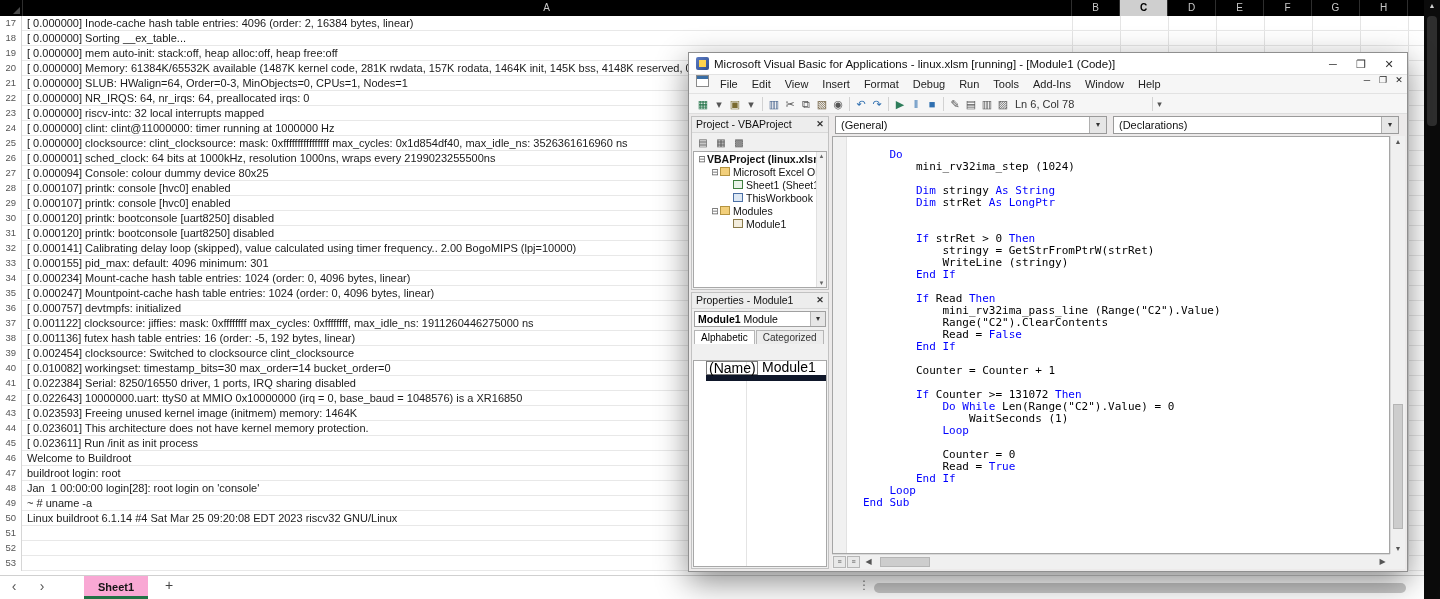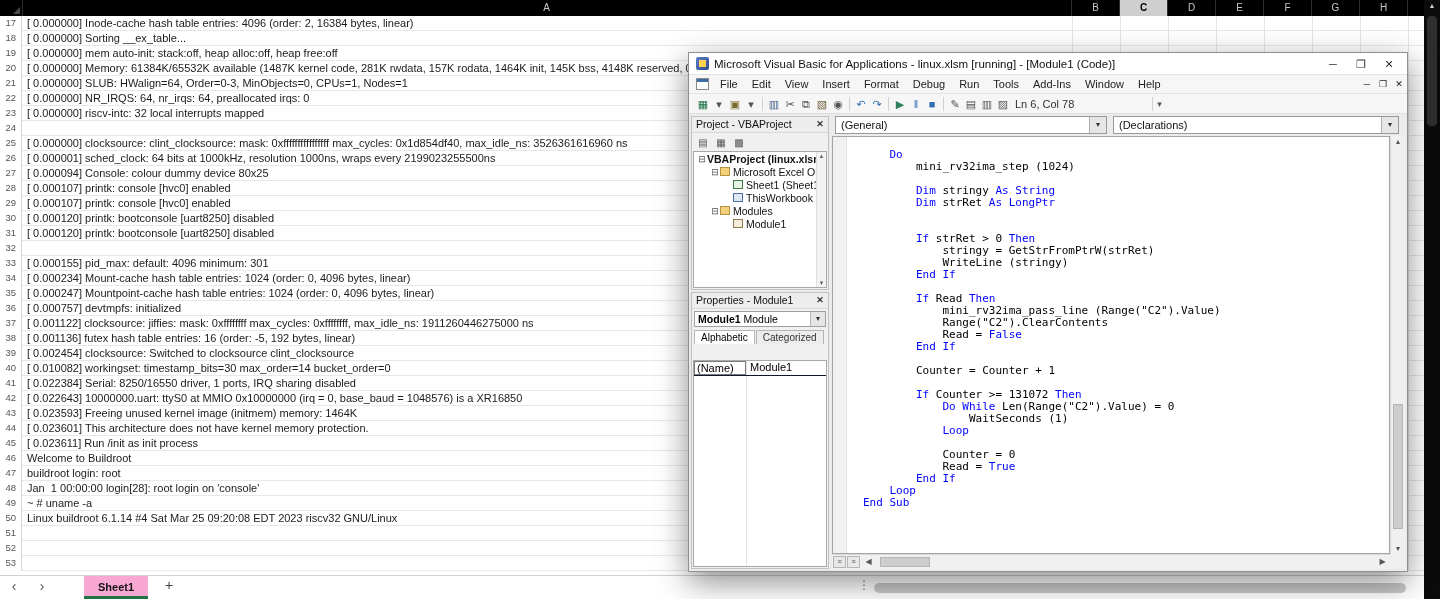--- a/index.html
+++ b/index.html
@@ -42,21 +42,21 @@
   .vba{position:absolute;left:688px;top:52px;width:720px;height:520px;background:#f0f0f0;
        border:1px solid #8f8f8f;box-sizing:border-box;box-shadow:0 10px 30px rgba(0,0,0,.45);}
   .vba-title{position:absolute;left:0;top:0;right:0;height:22px;background:#fff;border-bottom:1px solid #e3e3e3;
              display:flex;align-items:center;padding:0 4px;box-sizing:border-box;}
   .vb-icon{width:13px;height:13px;border-radius:2px;margin:0 5px 0 3px;
            background:linear-gradient(135deg,#5c7cc4,#2f4d8f);position:relative;flex:0 0 auto;}
   .vb-icon:after{content:"";position:absolute;left:3px;top:3px;right:3px;bottom:3px;background:#ffd34d;}
   .vba-title .ttl{flex:1;font-size:11.5px;color:#111;white-space:nowrap;overflow:hidden;}
   .win-btn{width:28px;text-align:center;font-size:11px;color:#333;flex:0 0 auto;line-height:20px;}
   .vba-menu{position:absolute;left:0;top:22px;right:0;height:19px;background:#f6f6f6;border-bottom:1px solid #e2e2e2;
-            display:flex;align-items:center;font-size:11px;color:#222;padding-left:3px;box-sizing:border-box;}
+            display:flex;align-items:flex-start;font-size:11px;color:#222;padding-left:3px;box-sizing:border-box;}
   .child-icon{width:11px;height:10px;background:#fff;border:1px solid #8a8a8a;margin:0 4px;position:relative;flex:0 0 auto;}
   .child-icon:after{content:"";position:absolute;left:0;top:0;right:0;height:3px;background:#3a6ea5;}
   .menu-item{padding:0 7px;height:100%;line-height:18px;}
   .menu-spacer{flex:1;}
   .mdi-btn{width:16px;text-align:center;font-size:9px;color:#222;}
   .vba-toolbar{position:absolute;left:0;top:41px;right:0;height:20px;background:#f6f6f6;border-bottom:1px solid #dedede;
                display:flex;align-items:center;padding-left:6px;box-sizing:border-box;}
   .tb-icon{width:16px;height:16px;text-align:center;font-size:11px;line-height:16px;flex:0 0 auto;}
   .tb-sep{width:1px;height:14px;background:#d2d2d2;margin:0 3px;flex:0 0 auto;}
   .tb-status{margin-left:4px;font-size:11px;color:#333;white-space:nowrap;}
@@ -90,21 +90,21 @@
 
   .props-combo{margin:2px;height:16px;background:#fff;border:1px solid #a0a0a0;font-size:10.5px;line-height:14px;
                padding-left:3px;position:relative;box-sizing:border-box;}
   .props-combo .arrow{position:absolute;right:0;top:0;width:14px;height:14px;background:#e6e6e6;border-left:1px solid #b5b5b5;
                       text-align:center;font-size:8px;line-height:14px;color:#333;}
   .props-tabs{height:15px;display:flex;align-items:flex-end;padding-left:2px;font-size:10px;}
   .ptab{padding:1px 6px;border:1px solid #b5b5b5;border-bottom:none;background:#ececec;color:#333;margin-right:1px;}
   .ptab.active{background:#fff;color:#000;}
   .props-grid{position:absolute;left:1px;right:1px;top:67px;bottom:1px;background:#fff;border:1px solid #a8a8a8;box-sizing:border-box;}
   .pg-divider{position:absolute;left:52px;top:0;bottom:0;width:1px;background:#e4e4e4;}
-  .pg-row{position:relative;height:14px;border-bottom:1px solid #0f172a;font-size:11px;line-height:13px;}
+  .pg-row{position:relative;height:14px;border-bottom:6px solid #0f172a;font-size:14px;line-height:13px;margin-left:12px;}
   .pg-key{position:absolute;left:0;top:0;width:52px;height:14px;box-sizing:border-box;border:1px solid #7a7a7a;padding-left:2px;}
   .pg-val{position:absolute;left:56px;top:0;}
 
   
   .code-region{position:absolute;left:143px;top:2px;right:2px;bottom:2px;}
   .combo{position:absolute;top:0;height:18px;background:#fff;border:1px solid #9a9a9a;box-sizing:border-box;
          font-size:11px;line-height:16px;padding-left:5px;color:#111;}
   .combo .arrow{position:absolute;right:0;top:0;width:16px;height:16px;background:#e6e6e6;border-left:1px solid #b0b0b0;
                 text-align:center;font-size:8px;line-height:16px;color:#333;}
   .combo-left{left:3px;width:272px;}
@@ -177,20 +177,21 @@
       <div class="xrow" style="top: 75px;">
         <div class="rn">22</div>
         <div class="rtxt">[ 0.000000] NR_IRQS: 64, nr_irqs: 64, preallocated irqs: 0</div>
       </div>
       <div class="xrow" style="top: 90px;">
         <div class="rn">23</div>
         <div class="rtxt">[ 0.000000] riscv-intc: 32 local interrupts mapped</div>
       </div>
       <div class="xrow" style="top: 105px;">
         <div class="rn">24</div>
+        <div class="rtxt">[ 0.000000] clint: clint@11000000: timer running at 1000000 Hz</div>
       </div>
       <div class="xrow" style="top: 120px;">
         <div class="rn">25</div>
         <div class="rtxt">[ 0.000000] clocksource: clint_clocksource: mask: 0xffffffffffffffff max_cycles: 0x1d854df40, max_idle_ns: 3526361616960 ns</div>
       </div>
       <div class="xrow" style="top: 135px;">
         <div class="rn">26</div>
         <div class="rtxt">[ 0.000001] sched_clock: 64 bits at 1000kHz, resolution 1000ns, wraps every 2199023255500ns</div>
       </div>
       <div class="xrow" style="top: 150px;">
@@ -208,20 +209,21 @@
       <div class="xrow" style="top: 195px;">
         <div class="rn">30</div>
         <div class="rtxt">[ 0.000120] printk: bootconsole [uart8250] disabled</div>
       </div>
       <div class="xrow" style="top: 210px;">
         <div class="rn">31</div>
         <div class="rtxt">[ 0.000120] printk: bootconsole [uart8250] disabled</div>
       </div>
       <div class="xrow" style="top: 225px;">
         <div class="rn">32</div>
+        <div class="rtxt">[ 0.000141] Calibrating delay loop (skipped), value calculated using timer frequency.. 2.00 BogoMIPS (lpj=10000)</div>
       </div>
       <div class="xrow" style="top: 240px;">
         <div class="rn">33</div>
         <div class="rtxt">[ 0.000155] pid_max: default: 4096 minimum: 301</div>
       </div>
       <div class="xrow" style="top: 255px;">
         <div class="rn">34</div>
         <div class="rtxt">[ 0.000234] Mount-cache hash table entries: 1024 (order: 0, 4096 bytes, linear)</div>
       </div>
       <div class="xrow" style="top: 270px;">

